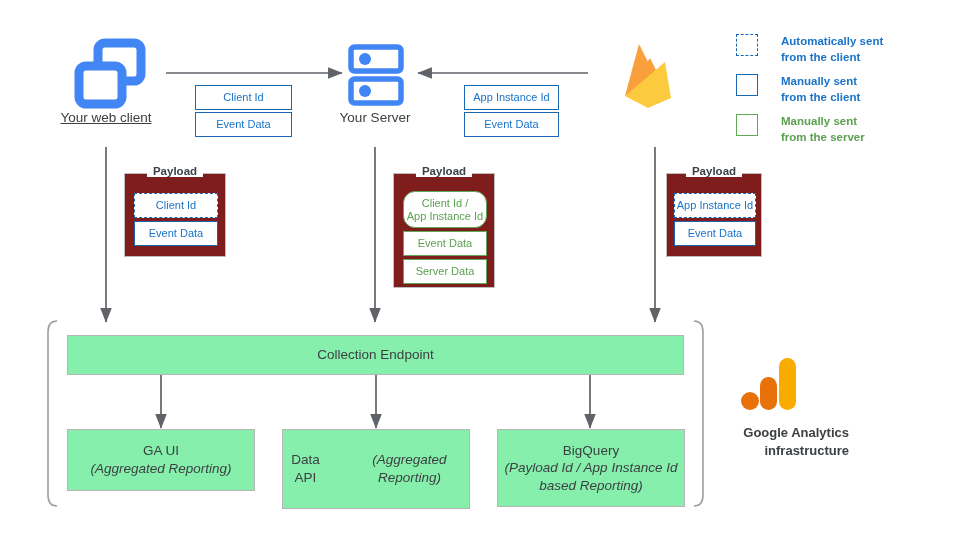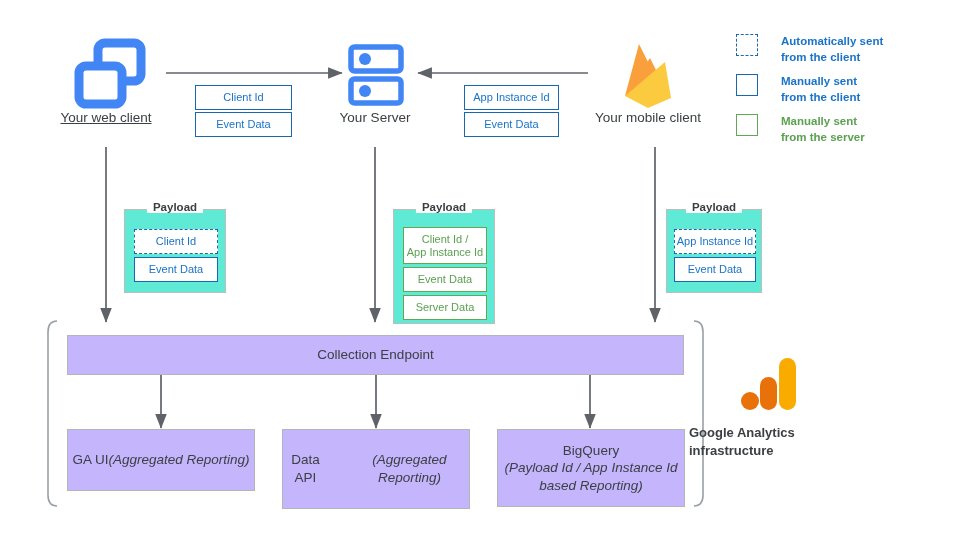--- a/index.html
+++ b/index.html
@@ -25,42 +25,41 @@
     border:1.4px solid #1967b3;
     color:#1a73c8;
     font-size:11px;
     display:flex;align-items:center;justify-content:center;
     text-align:center;line-height:1.15;
     background:#fff;
     white-space:nowrap;
   }
   .chip.dashed{border-style:dashed;}
   .chip.green{border-color:#5fa855;color:#5ba150;}
-  .chip.wrap{white-space:normal;}
+  .chip.wrap{white-space:normal;border-radius:12px;}
 
   
   .payload{
     box-sizing:border-box;
     position:absolute;
     border:1px solid #bdbdbd;
-    background:#5eead4;
-    margin-top:36px;
+    background:#7f1d1d;
   }
   .payload .legend{
     position:absolute;top:-9px;left:50%;transform:translateX(-50%);
     background:#fff;padding:0 6px;
     font-size:11.5px;font-weight:bold;color:#3c4043;
     white-space:nowrap;
   }
 
   
   .gbox{
     box-sizing:border-box;
     border:1px solid #b5b5b5;
-    background:#c4b5fd;
+    background:#86efac;
     display:flex;align-items:center;justify-content:center;
     text-align:center;
     font-size:13.5px;color:#3c4043;
     line-height:1.3;
   }
   .gbox .sub{font-style:italic;}
 
   
   .legend-row{position:absolute;display:flex;align-items:flex-start;}
   .swatch{
@@ -70,21 +69,21 @@
   .swatch.dashed{border-style:dashed;}
   .swatch.green{border-color:#5fa855;}
   .legend-text{
     margin-left:23px;font-size:11.5px;line-height:1.35;
     color:#1a73c8;font-weight:bold;white-space:nowrap;
   }
   .legend-text.green{color:#5ba150;}
 
   svg{display:block;overflow:visible;}
   .ga-caption{
-    position:absolute;text-align:left;font-size:13px;
+    position:absolute;text-align:right;font-size:13px;
     font-weight:bold;color:#3c4043;line-height:1.35;white-space:nowrap;
   }
 </style>
 </head>
 <body>
 
 <div id="stage">
 
   <svg class="abs" style="left:0;top:0;width:960px;height:540px;">
     <defs>
@@ -128,21 +127,20 @@
   </svg>
   <div class="abs node-label" style="left:295px;top:110px;width:160px;">Your Server</div>
 
   <svg class="abs" style="left:617px;top:38px;width:62px;height:72px;" viewBox="0 0 62 72">
     <path d="M8,58 L22,6 L32,26 L20,46 Z" fill="#f9a03c"></path>
     <path d="M8,58 L30,16 L38,32 Z" fill="#fcca3f" opacity="0"></path>
     <path d="M8,58 L33,20 L41,36 L24,56 Z" fill="#f9a03c"></path>
     <path d="M8,58 L48,24 L54,60 L31,70 Z" fill="#fcca3f"></path>
     <path d="M8,58 L31,70 L54,60 L31,70 Z" fill="#fcca3f"></path>
   </svg>
-  <div class="abs node-label" style="left:568px;top:110px;width:160px;">Your mobile client</div>
 
   <div class="abs chip" style="left:195px;top:85px;width:97px;height:25px;">Client Id</div>
   <div class="abs chip" style="left:195px;top:112px;width:97px;height:25px;">Event Data</div>
 
   <div class="abs chip" style="left:464px;top:85px;width:95px;height:25px;">App Instance Id</div>
   <div class="abs chip" style="left:464px;top:112px;width:95px;height:25px;">Event Data</div>
 
   <div class="payload" style="left:124px;top:173px;width:102px;height:84px;">
     <span class="legend">Payload</span>
     <div class="chip dashed" style="position:absolute;left:9px;top:19px;width:84px;height:25px;">Client Id</div>
@@ -184,21 +182,21 @@
   <div class="legend-row" style="left:736px;top:114px;">
     <span class="swatch green"></span>
     <span class="legend-text green">
       <span>Manually sent</span><br>
       <span>from the server</span>
     </span>
   </div>
 
   <div class="abs gbox" style="left:67px;top:335px;width:617px;height:40px;">Collection Endpoint</div>
 
-  <div class="abs gbox" style="left:67px;top:429px;width:188px;height:62px;flex-direction:row;">
+  <div class="abs gbox" style="left:67px;top:429px;width:188px;height:62px;flex-direction:column;">
     <span>GA UI</span>
     <span class="sub">(Aggregated Reporting)</span>
   </div>
 
   <div class="abs gbox" style="left:282px;top:429px;width:188px;height:80px;flex-direction:row;gap:22px;">
     <span>Data API</span>
     <span class="sub">(Aggregated Reporting)</span>
   </div>
 
   <div class="abs gbox" style="left:497px;top:429px;width:188px;height:78px;flex-direction:column;">

